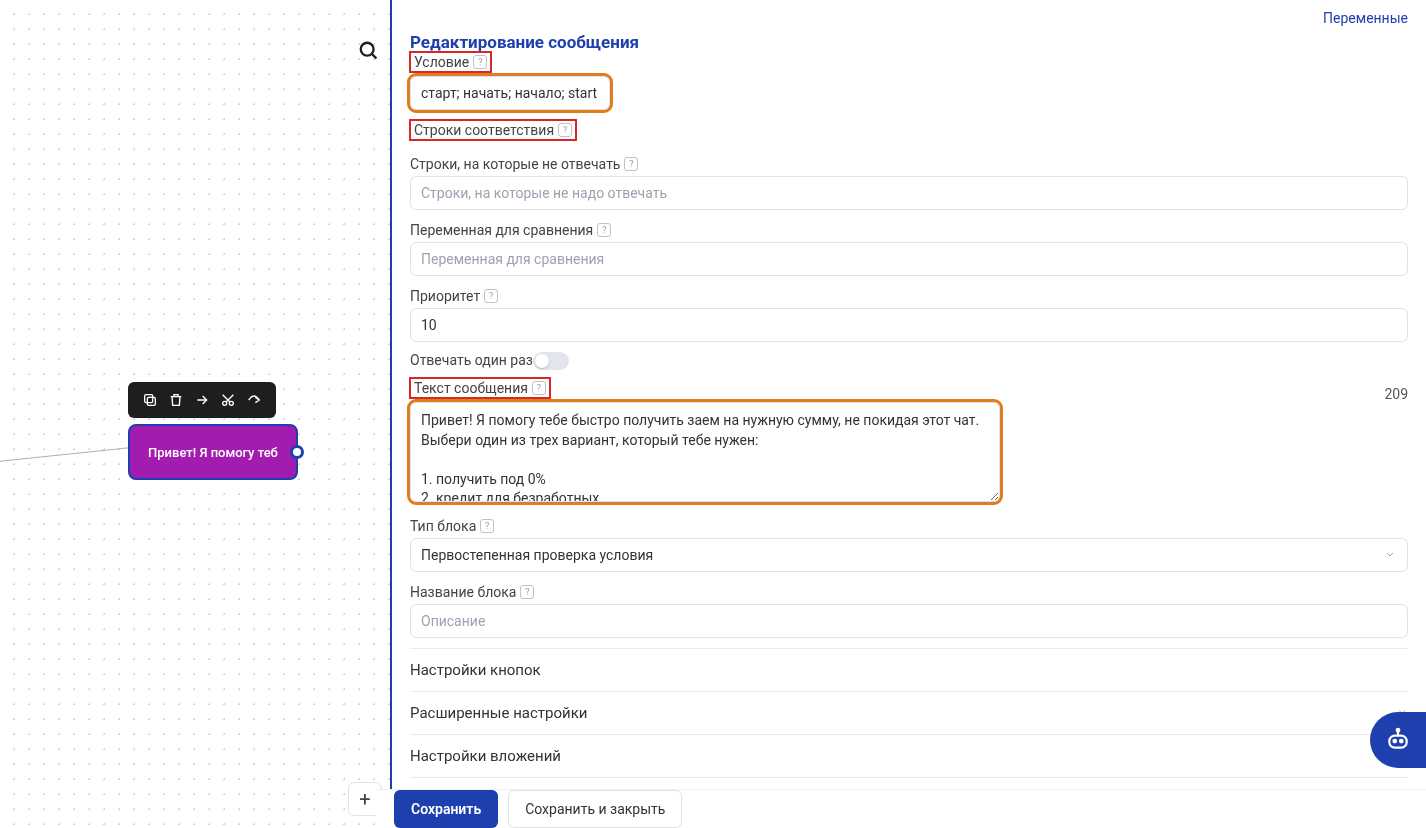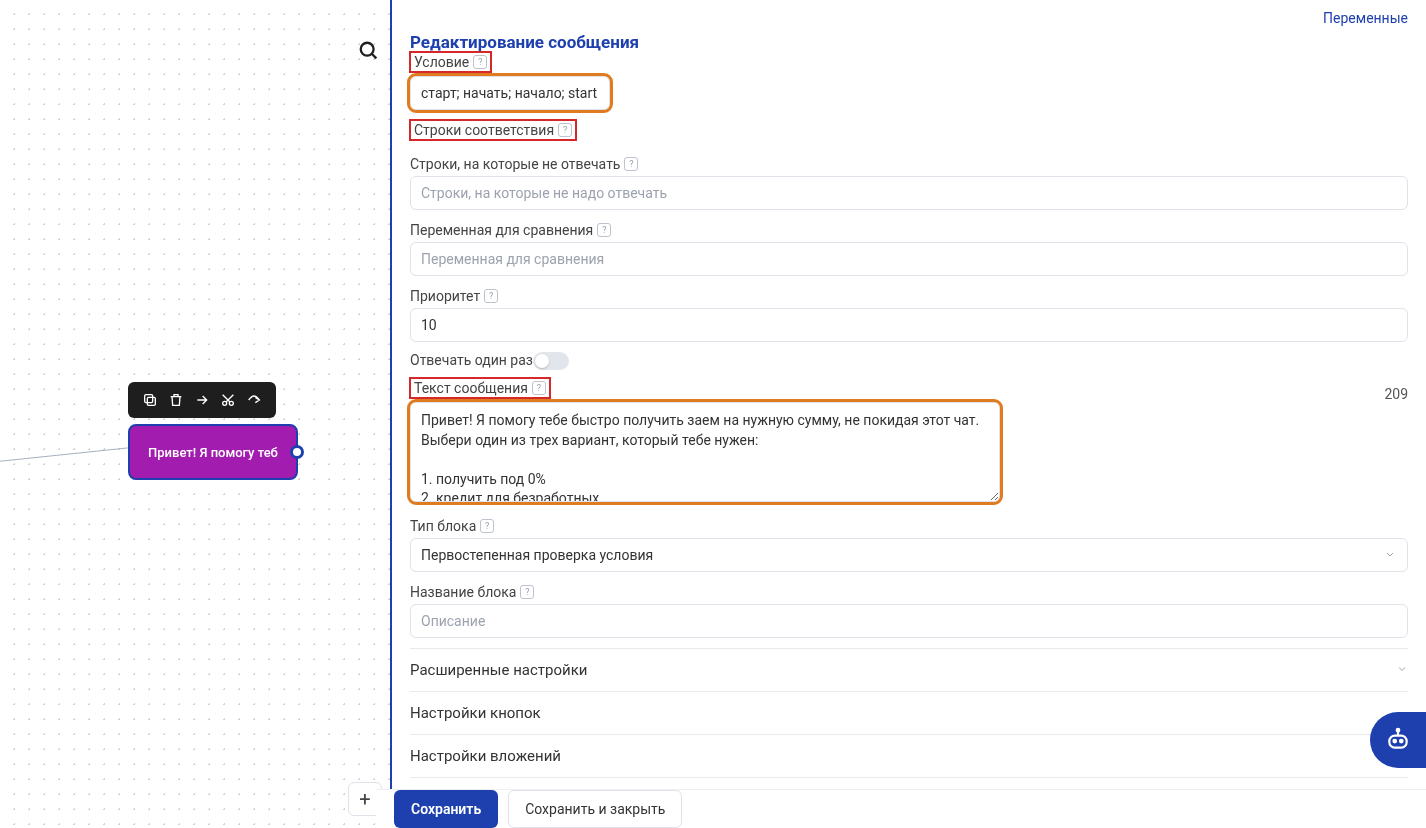--- a/index.html
+++ b/index.html
@@ -175,27 +175,27 @@
 
   <div class="field">
     <span class="label">
         <span>Название блока</span>
         <span class="help">?</span>
       </span>
     <input class="inp" placeholder="Описание" style="">
   </div>
 
   <div class="section-row">
+    <span>Настройки кнопок</span>
+  </div>
+  <div class="section-row">
     <span>Расширенные настройки</span>
     <span><svg width="12" height="12" viewBox="0 0 24 24" fill="none" stroke="#9aa2ad" stroke-width="2">
           <path d="M6 9l6 6 6-6"></path>
         </svg></span>
-  </div>
-  <div class="section-row">
-    <span>Настройки кнопок</span>
   </div>
   <div class="section-row" style="border-bottom:1px solid #e8eaee">
     <span>Настройки вложений</span>
   </div>
 </div>
 
 <div class="footer">
   <button class="btn btn-primary">Сохранить</button>
   <button class="btn btn-secondary">Сохранить и закрыть</button>
 </div>

